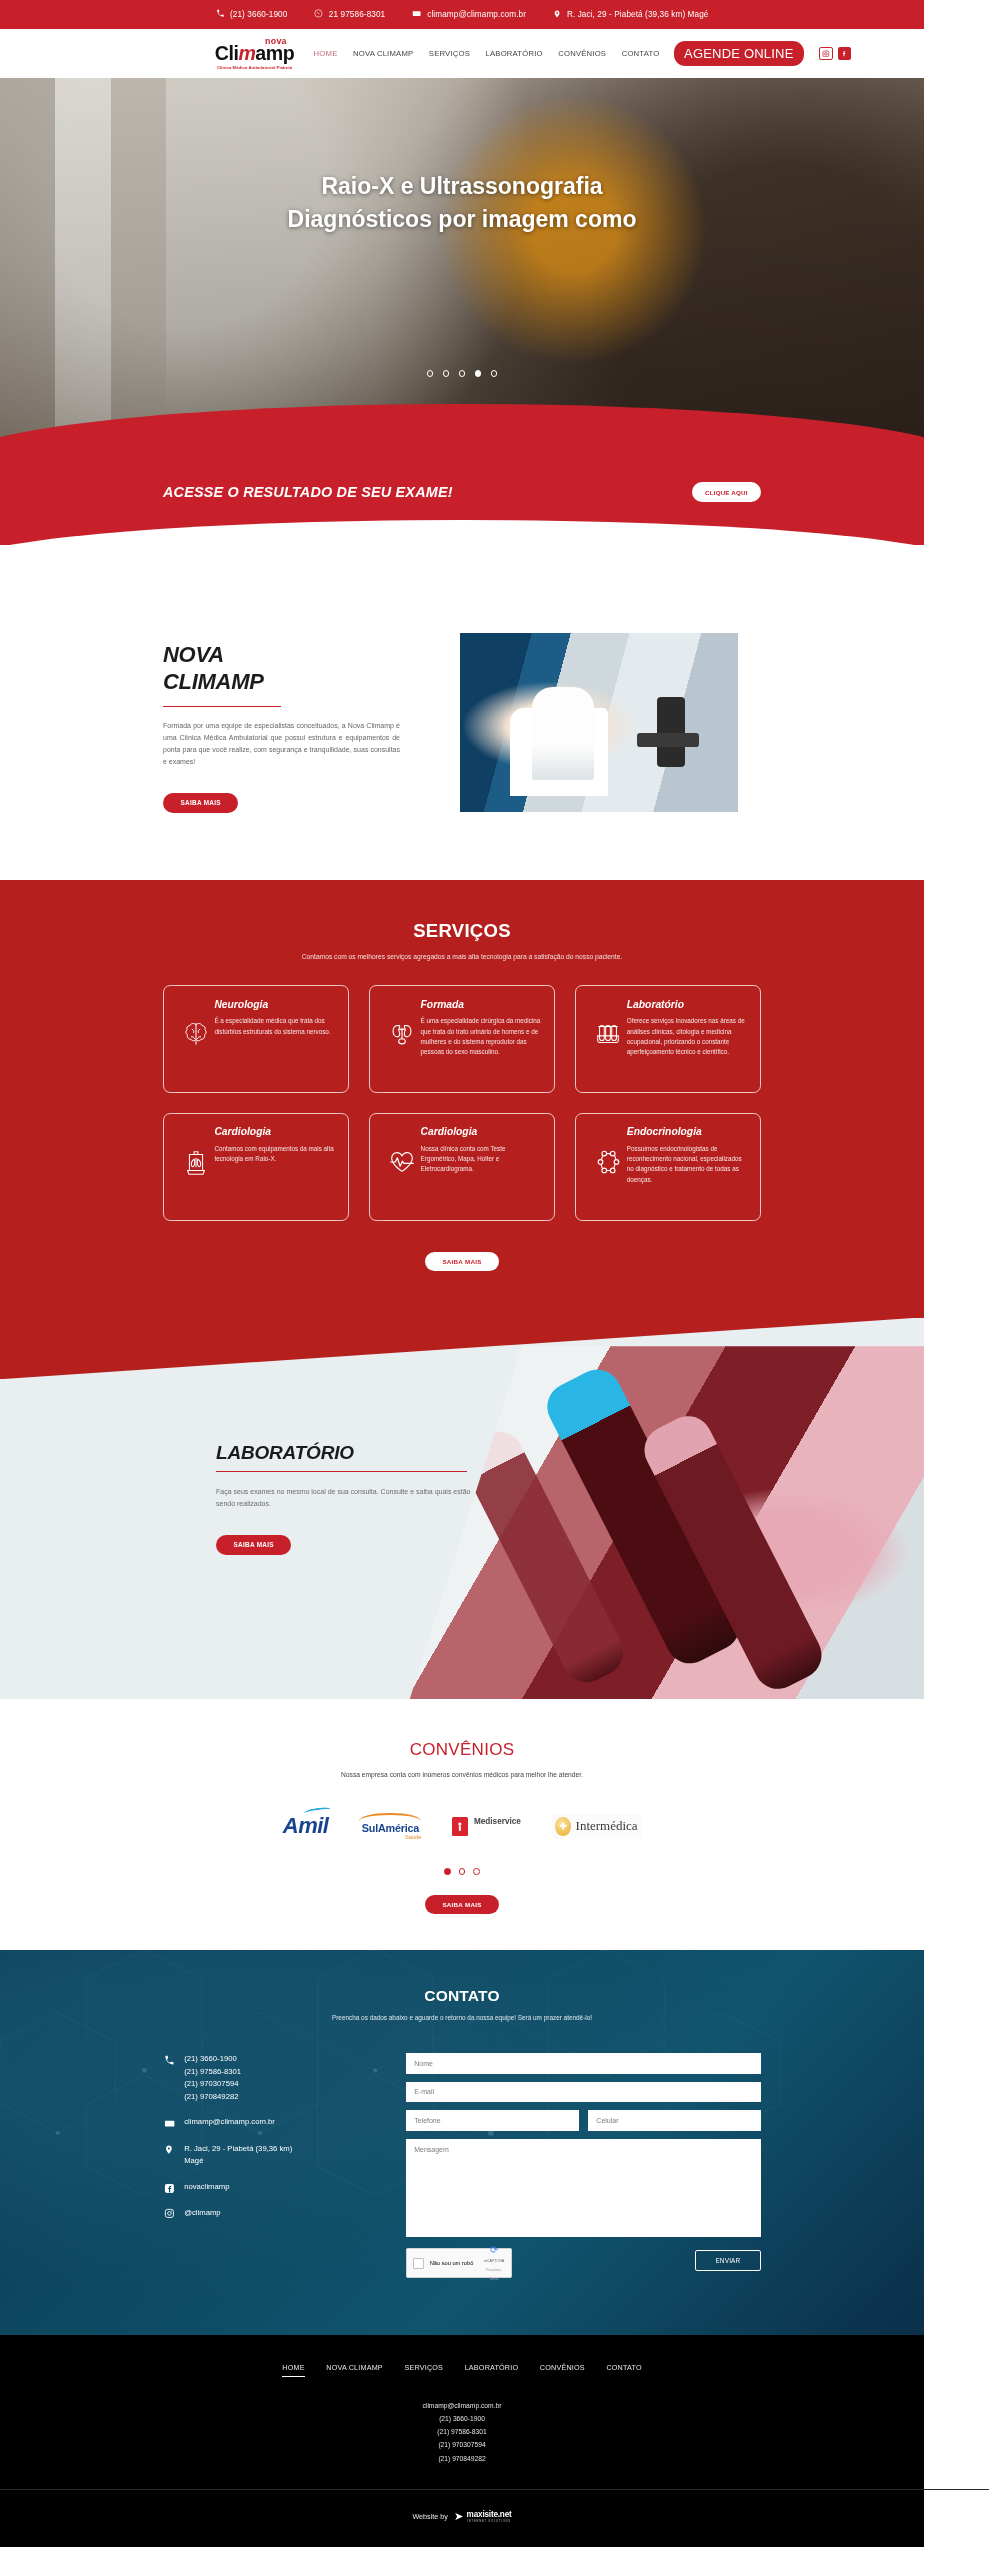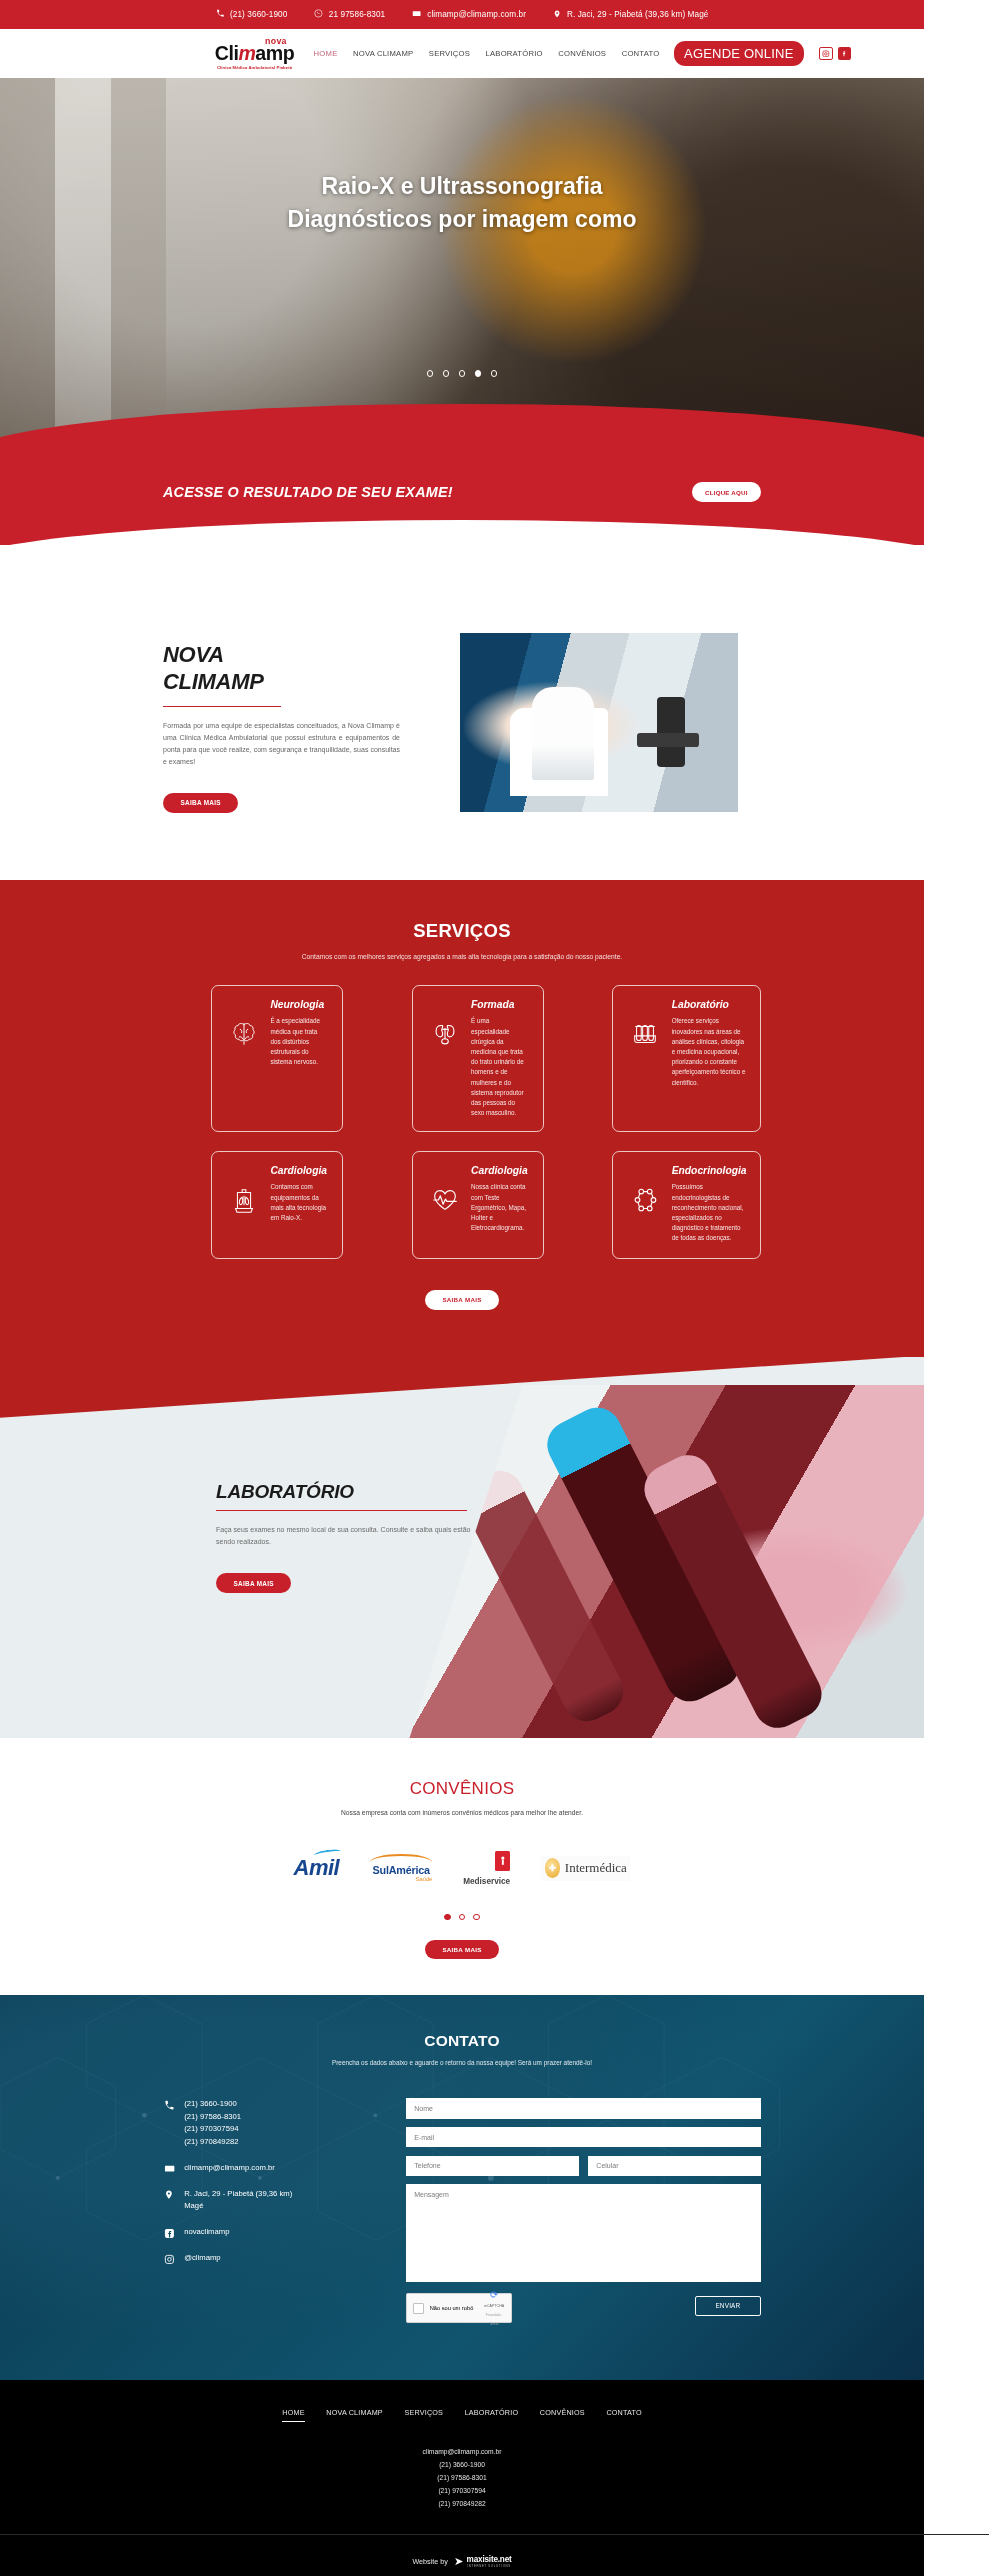--- a/index.html
+++ b/index.html
@@ -136,21 +136,21 @@
   .about-img .scope { position:absolute; right: 19%; top: 36%; width: 28px; height: 70px; background:#2b2b2b; border-radius: 4.1px; }
   .about-img .scope2 { position:absolute; right: 14%; top: 56%; width: 62px; height: 13.4px; background:#3a3a3a; border-radius: 3.1px; }
 
   
   .services { background: #b5201f; padding: 40px 0 47px; position: relative; }
   .services-h { text-align: center; color: #fff; font-weight: bold; font-size: 18.5px; letter-spacing: 0.3px; }
   .services-sub { text-align: center; color: #f4dede; font-size: 6.7px; margin-top: 11.3px; }
   .svc-grid { width: 598px; margin: 25px auto 0; display: grid; grid-template-columns: repeat(3, 1fr); gap: 19.6px 20.6px; }
   .svc-card {
     border: 0.7px solid rgba(255,255,255,.75); border-radius: 7.2px; padding: 12.4px 13.4px;
-    display: flex; gap: 8px; align-items: flex-start; min-height: 108px; cursor: pointer; margin-left: 48px;
+    display: flex; gap: 0; align-items: flex-start; min-height: 108px; cursor: pointer;
   }
   .svc-icon { flex: none; width: 37px; display: flex; align-items: center; justify-content: center; padding-top: 20.6px; }
   .svc-body { flex: 1; }
   .svc-title { color: #fff; font-style: italic; font-weight: bold; font-size: 10.3px; margin-bottom: 6.7px; }
   .svc-desc { color: #f6e7e7; font-size: 6.3px; line-height: 1.62; }
   .svc-more {
     display: block; margin: 31px auto 0; background: #fff; color: #c8202a; border: none; border-radius: 10.3px;
     padding: 6.2px 17.5px; font-size: 6.2px; font-weight: bold; letter-spacing: 0.3px; cursor: pointer;
     font-family: "Liberation Sans", sans-serif;
   }
@@ -187,21 +187,21 @@
   .conv { background: #fff; padding: 41px 0 36px; text-align: center; }
   .conv-h { color: #c8202a; font-size: 17px; font-weight: normal; letter-spacing: 0.3px; }
   .conv-sub { color: #444; font-size: 6.7px; margin-top: 10.3px; }
   .conv-logos { display: flex; justify-content: center; align-items: center; gap: 31px; margin-top: 35px; }
   .logo-amil { font-size: 22px; font-weight: bold; color: #17468f; font-style: italic; letter-spacing: -0.5px; position: relative; }
   .logo-amil .swoosh { position:absolute; right:-2.1px; top:-5.7px; width:27px; height:7.2px; border-top: 2.1px solid #2aa8e0; border-radius: 50%; transform: rotate(-8deg);}
   .logo-sul { text-align: center; }
   .logo-sul .wave { width: 62px; height: 8.2px; border-top: 2.6px solid #e98b22; border-radius: 50%/100% 100% 0 0; margin: 0 auto 1.5px; }
   .logo-sul .name { font-size: 10.8px; font-weight: bold; color: #17468f; letter-spacing: -0.2px; }
   .logo-sul .sd { font-size: 5.7px; color: #e98b22; text-align: right; }
-  .logo-medi { display: flex; align-items: flex-end; gap: 6px; flex-direction: column; }
+  .logo-medi { display: flex; align-items: flex-start; gap: 6px; }
   .logo-medi .sq { width: 15.5px; height: 19.6px; background: #d9232e; border-radius: 1.5px; display:flex; align-items:center; justify-content:center; }
   .logo-medi .txt { font-size: 8.2px; font-weight: bold; color: #444; }
   .logo-inter { display: flex; align-items: center; gap: 4.6px; background: #fbfbfb; padding: 2.6px 3.6px; }
   .logo-inter .el { width: 15.5px; height: 19.6px; border-radius: 50%; background: radial-gradient(circle at 40% 35%, #fde29a, #e9a82c); display:flex;align-items:center;justify-content:center;}
   .logo-inter .el span { color: #fff; font-size: 8.8px; font-weight: bold; line-height: 1;}
   .logo-inter .txt { font-size: 13px; color: #3b3b3b; font-family: "Liberation Serif", serif; }
   .conv-dots { display: flex; justify-content: center; gap: 7.7px; margin-top: 28px; }
   .conv-dot { width: 6.7px; height: 6.7px; border-radius: 50%; border: 1px solid #c8202a; cursor: pointer; }
   .conv-dot.active { background: #c8202a; }
   .conv-btn {

